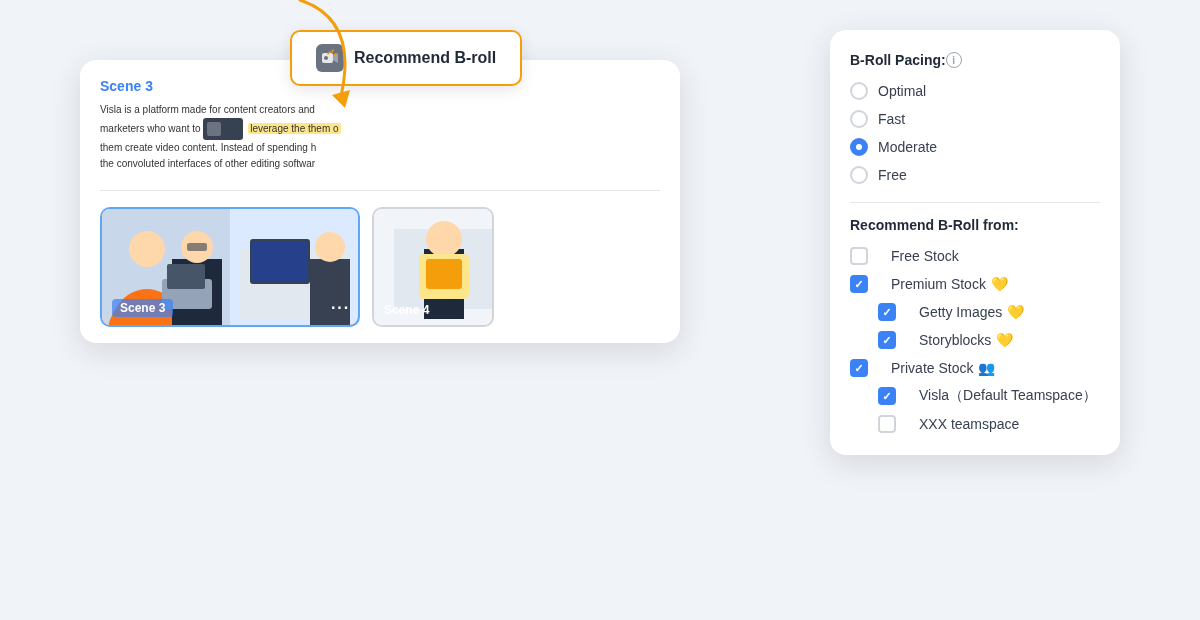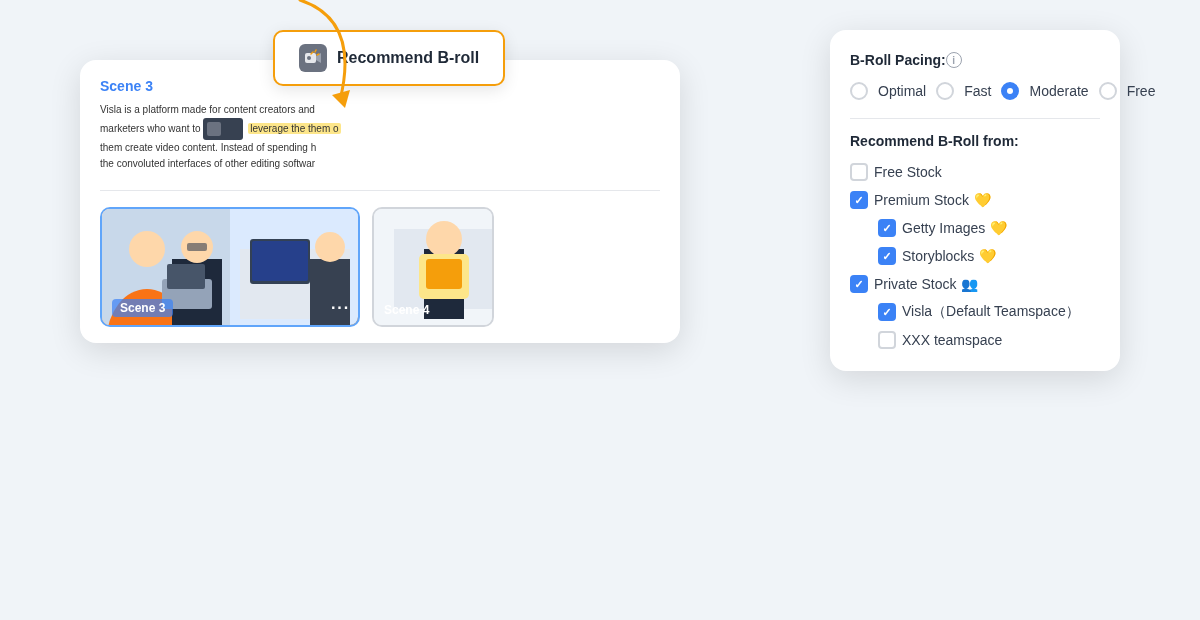--- a/index.html
+++ b/index.html
@@ -154,21 +154,21 @@
       left: 10px;
       color: #fff;
       font-size: 12px;
       font-weight: 600;
     }
 
     
     .recommend-btn {
       position: absolute;
       top: 30px;
-      left: 273px;
+      left: 290px;
       background: #fff;
       border: 2.5px solid #f59e0b;
       border-radius: 10px;
       padding: 12px 24px;
       display: flex;
       align-items: center;
       gap: 10px;
       font-size: 16px;
       font-weight: 600;
       color: #1f2937;
@@ -227,21 +227,21 @@
       align-items: center;
       justify-content: center;
       font-size: 10px;
       color: #9ca3af;
       font-weight: 700;
       cursor: pointer;
     }
 
     .radio-group {
       display: flex;
-      flex-direction: row;
+      flex-direction: column;
       gap: 10px;
       margin-bottom: 18px;
     }
 
     .radio-item {
       display: flex;
       align-items: center;
       gap: 10px;
       cursor: pointer;
     }
@@ -284,21 +284,21 @@
 
     .checkbox-group {
       display: flex;
       flex-direction: column;
       gap: 10px;
     }
 
     .checkbox-item {
       display: flex;
       align-items: center;
-      gap: 6px;
+      gap: 23px;
       cursor: pointer;
     }
 
     .checkbox-item.indented {
       padding-left: 28px;
     }
 
     .checkbox-box {
       width: 18px;
       height: 18px;

